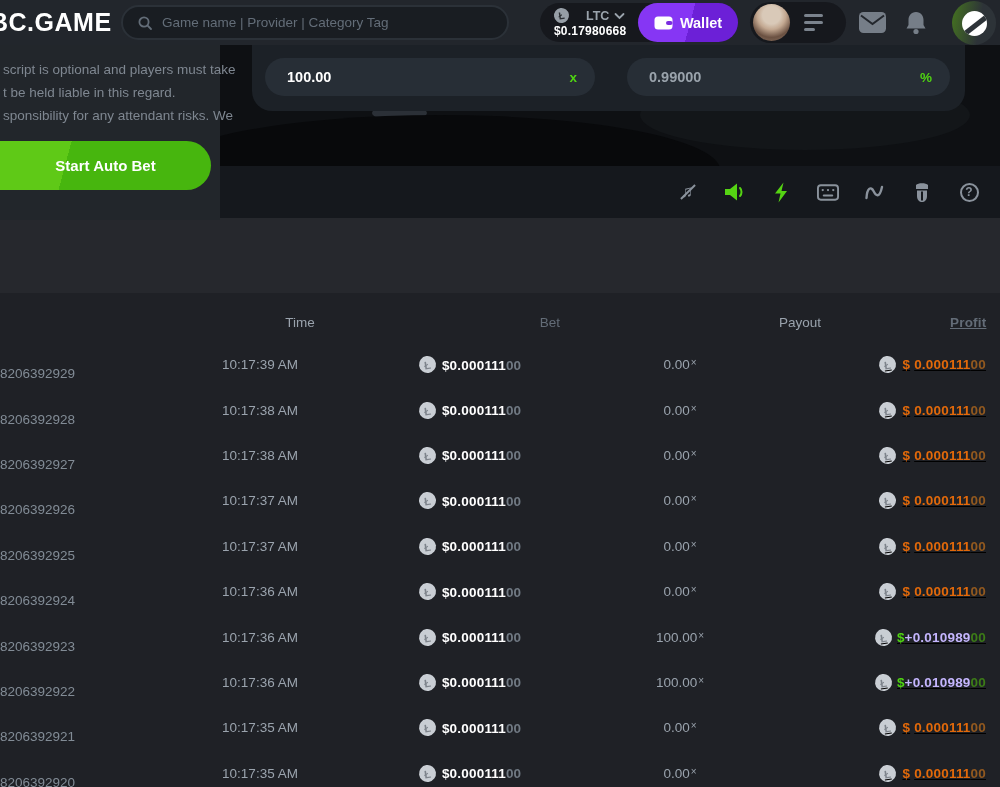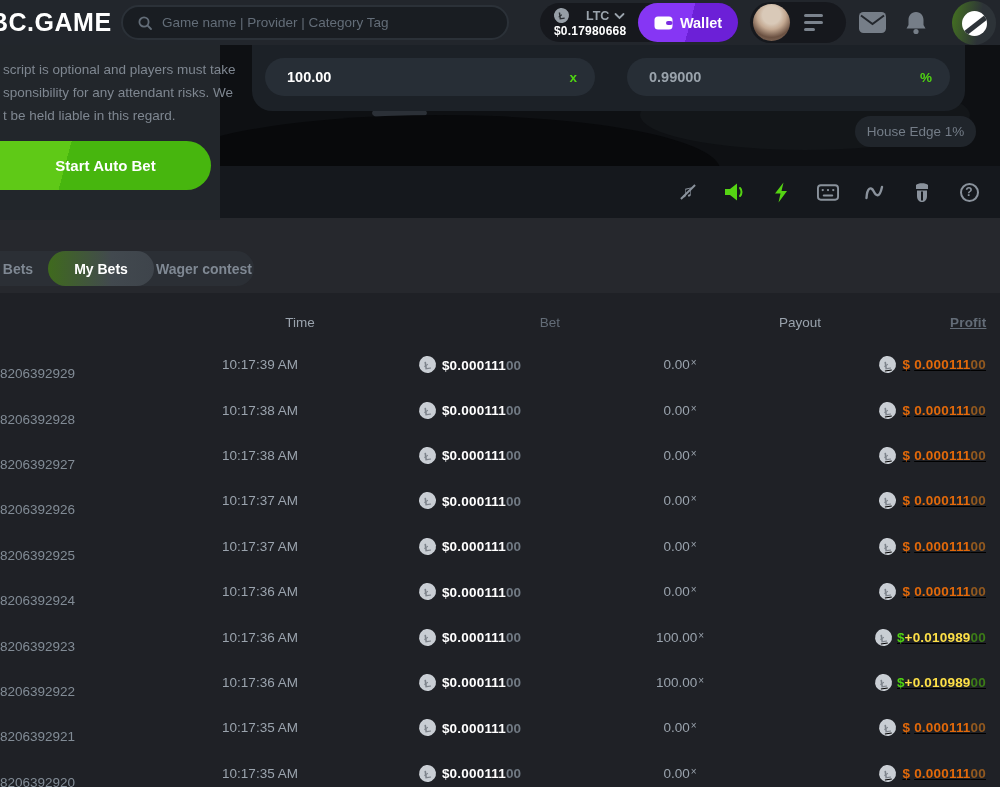--- a/index.html
+++ b/index.html
@@ -91,21 +91,21 @@
   .bet-main { color:#fff; font-size:13.5px; font-weight:700; letter-spacing:.2px; }
   .bet-dim { color:#707983; font-size:13.5px; font-weight:700; }
   .c-payout { text-align:center; color:#9aa3ad; font-size:13.5px; }
   .x-sym { font-size:10px; vertical-align:3px; margin-left:1px; }
   .c-profit { display:flex; align-items:center; justify-content:flex-end; gap:6px; font-weight:700; font-size:13.5px; letter-spacing:.2px;text-decoration:underline; }
   .profit-prefix { font-weight:700; }
   .loss .profit-prefix { color:#e2690a; margin-right:4px; }
   .loss .profit-main { color:#e2690a; }
   .loss .profit-dim { color:#92591f; }
   .win .profit-prefix { color:#4fd412; margin-right:0; }
-  .win .profit-main { color:#fde047; }
+  .win .profit-main { color:#c4b5fd; }
   .win .profit-dim { color:#3c7c17; }
   .win .profit-prefix { letter-spacing:0; }
   .win .c-profit { gap:5px; }
   .win .profit-group { display:flex; }
 </style>
 </head>
 <body>
 
 <div class="screen">
 
@@ -161,22 +161,22 @@
     </div>
     <div class="chat-btn">
       <span class="chat-glyph"></span>
     </div>
   </header>
 
   <div class="content-row">
     <aside class="auto-panel">
       <div class="disclaimer">
         <span>script is optional and players must take</span>
+        <span>t be held liable in this regard.</span>
         <span>sponsibility for any attendant risks. We</span>
-        <span>t be held liable in this regard.</span>
       </div>
       <button class="start-btn">Start Auto Bet</button>
     </aside>
 
     <div class="game-area">
       <div class="blob blob4"></div>
       <div class="blob blob2"></div>
       <div class="blob blob1"></div>
       <div class="blob blob3"></div>
 
@@ -184,21 +184,20 @@
         <div class="field field-amount">
           <input class="val" value="100.00" style="">
           <span class="suffix">x</span>
         </div>
         <div class="field field-payout">
           <input class="val" value="0.99000" style="">
           <span class="suffix">%</span>
         </div>
       </div>
 
-      <div class="house-edge">House Edge 1%</div>
 
       <div class="icon-bar">
         <span class="gi gi-slash">
             <span class="note-glyph">♫</span>
           </span>
         <span class="gi">
           <svg width="22" height="20" viewBox="0 0 22 20">
             <path d="M2 7 L7 7 L14 1.5 L14 18.5 L7 13 L2 13 Z" fill="#55d313"></path>
             <path d="M17 6 C19 8 19 12 17 14" fill="none" stroke="#55d313" stroke-width="2" stroke-linecap="round"></path>
           </svg>
@@ -229,27 +228,20 @@
             <rect x="8" y="9.5" width="2" height="9" fill="#15181d"></rect>
           </svg>
         </span>
         <span class="gi">
           <span class="help-circle">?</span>
         </span>
       </div>
     </div>
   </div>
 
-  <div class="tabs-band">
-    <div class="tabs-pill">
-      <div class="tab tab-bets">Bets</div>
-      <div class="tab tab-mybets">My Bets</div>
-      <div class="tab tab-wager">Wager contest</div>
-    </div>
-  </div>
 
   <section class="bets-table">
     <div class="thead">
       <span class="c-id"></span>
       <span class="c-time">Time</span>
       <span class="c-bet" style="display:block;text-align:center">Bet</span>
       <span class="c-payout">Payout</span>
       <span class="c-profit" style="display:block">Profit</span>
     </div>
     <div class="tbody">

